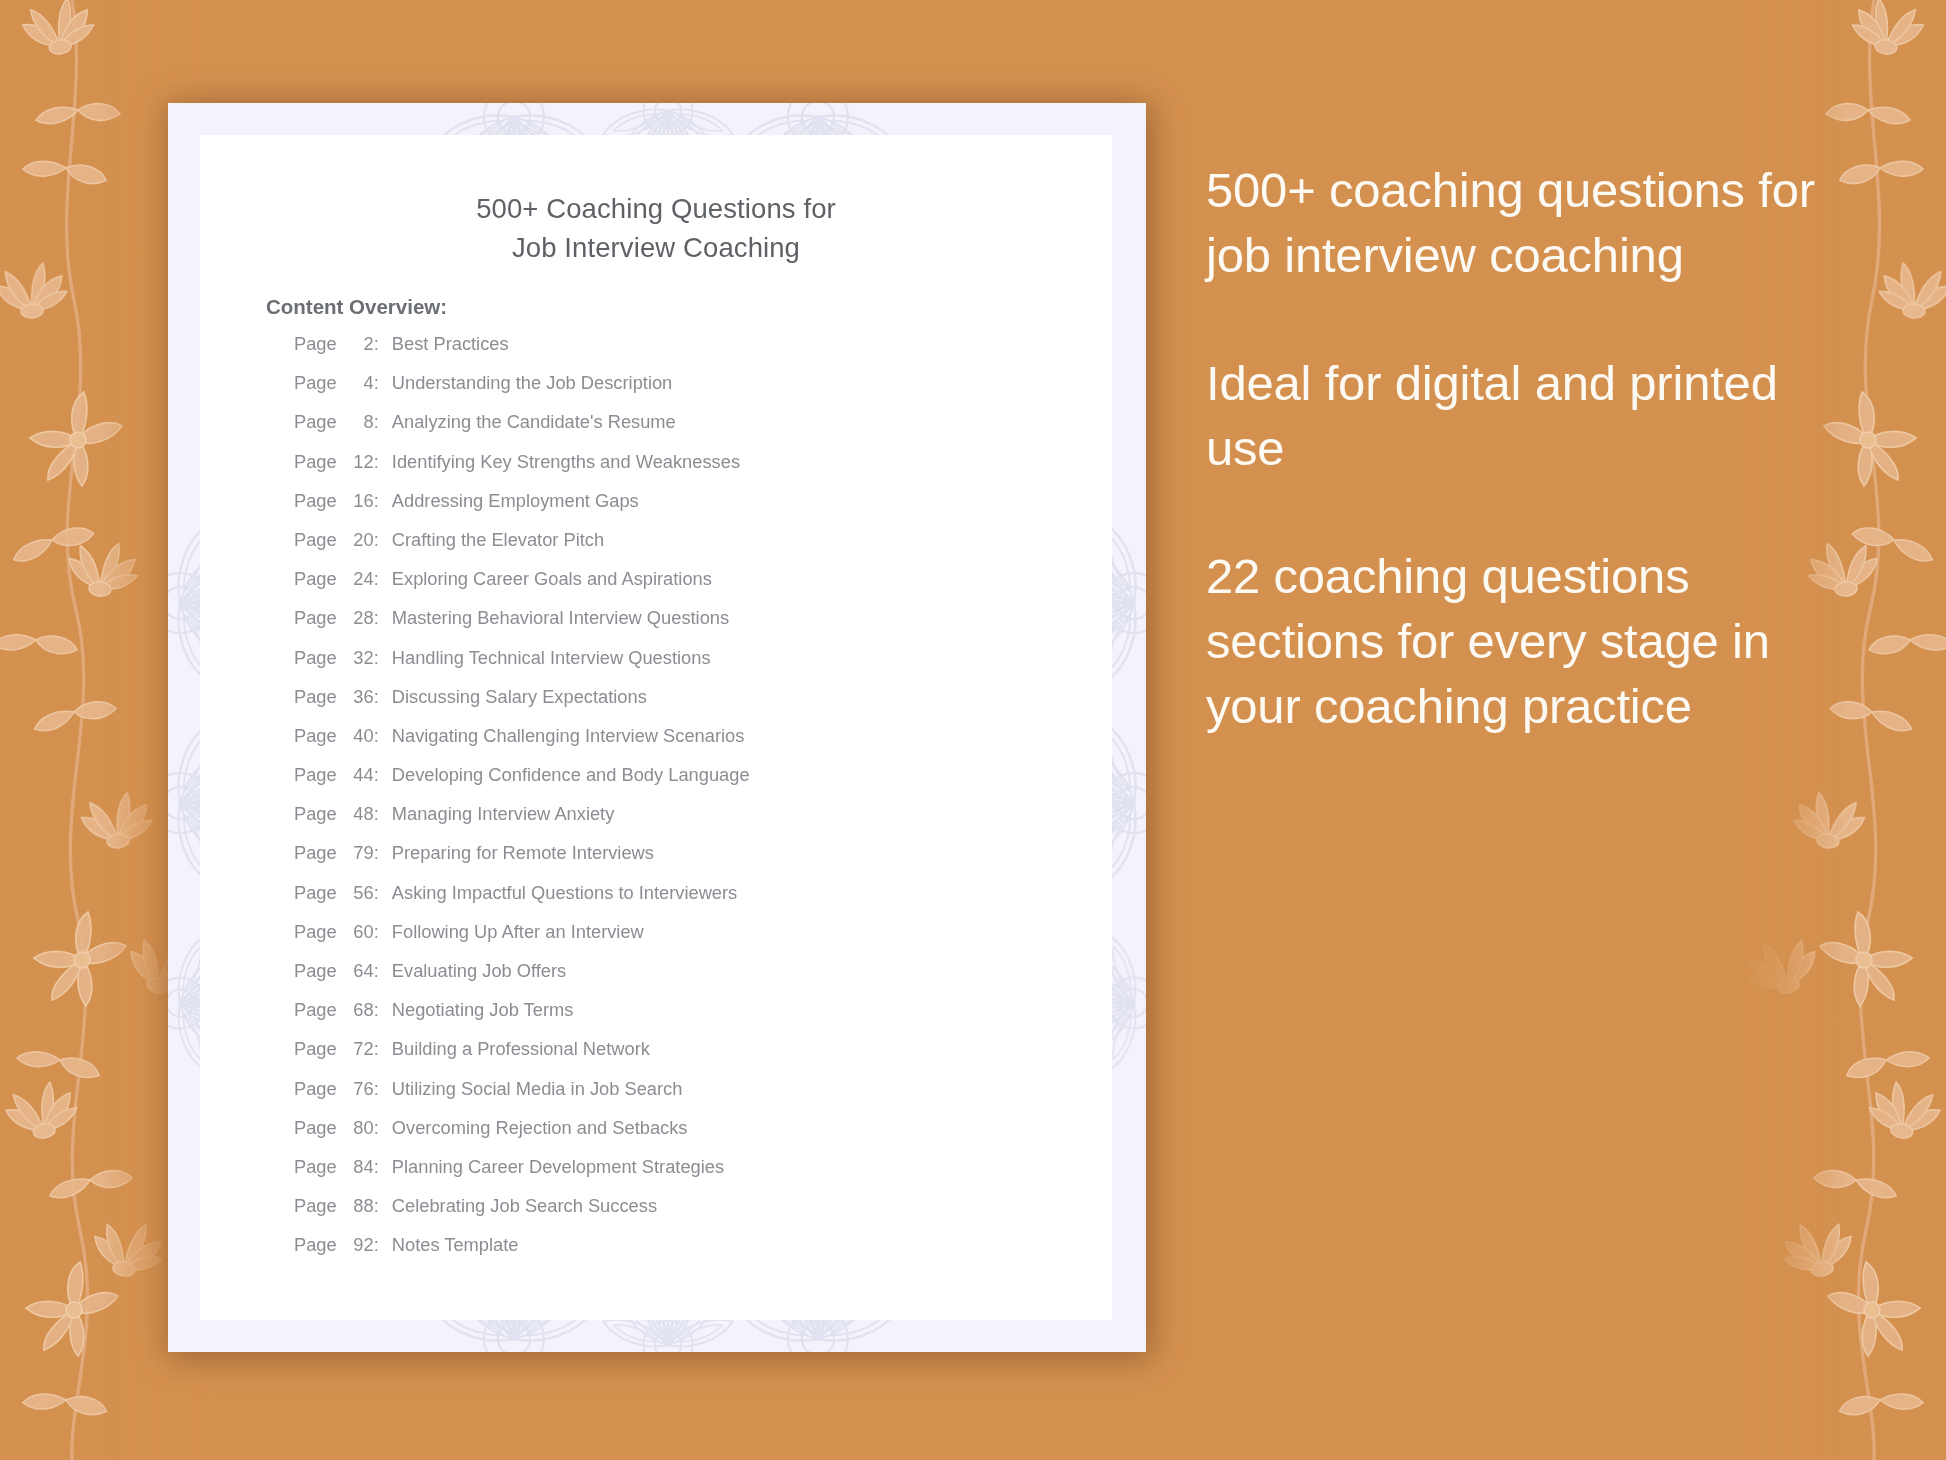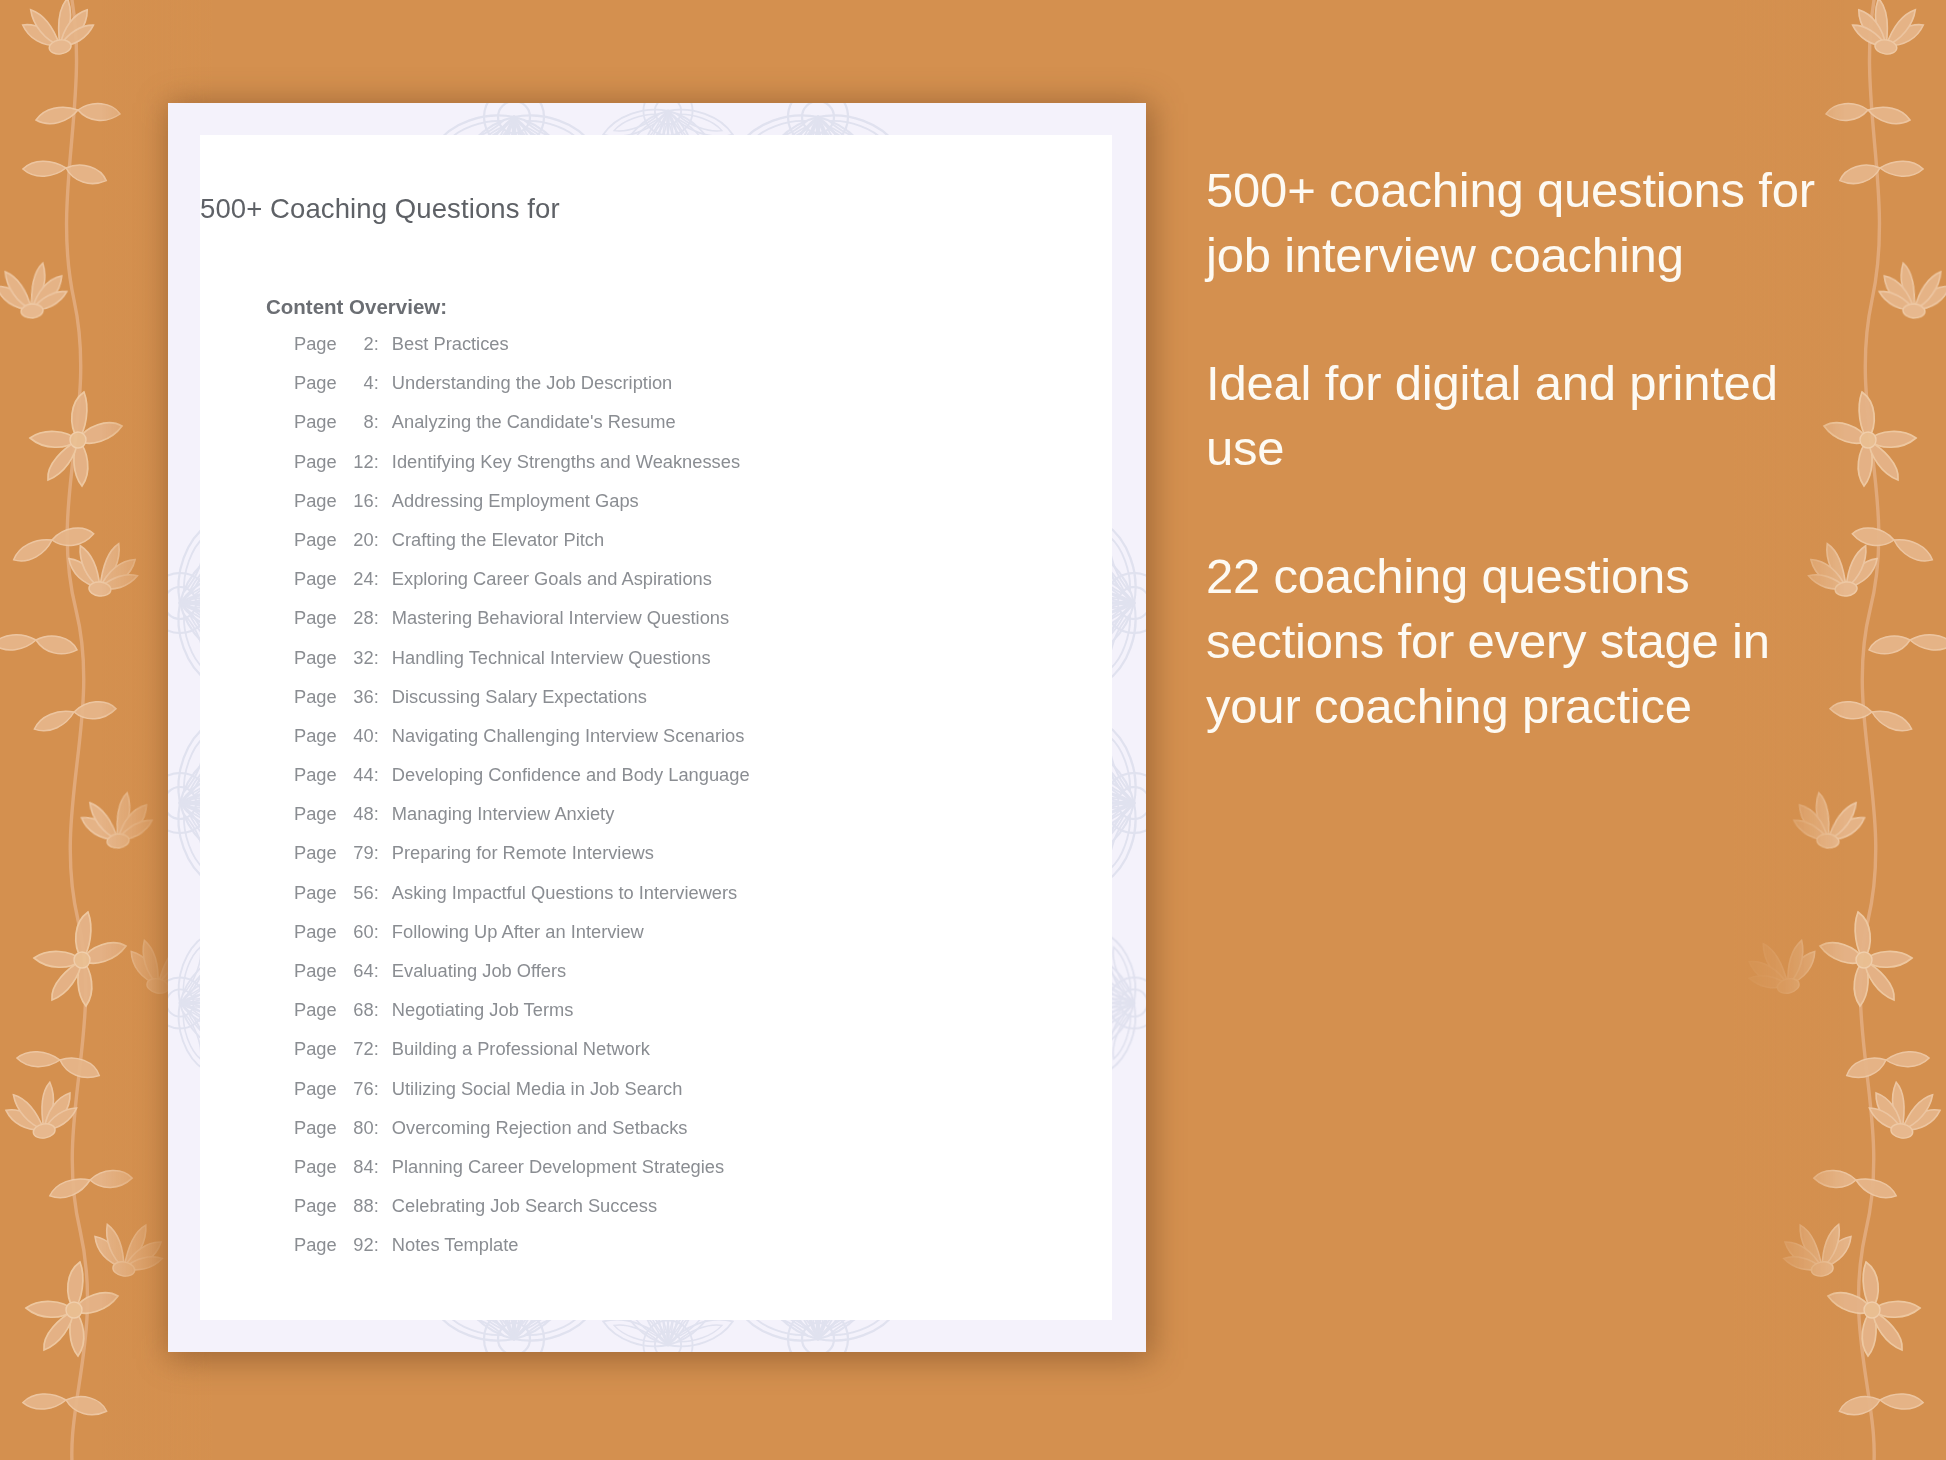--- a/index.html
+++ b/index.html
@@ -66,20 +66,21 @@
     left:32px; top:32px;
     width:912px; height:1185px;
     background:#ffffff;
     z-index:2;
   }
 
   #doc-title {
     position:absolute;
     left:0; top:54px;
     width:100%;
+    text-align:center;
     font-size:27.5px;
     line-height:39px;
     font-weight:400;
     color:#5e6166;
     letter-spacing:.1px;
   }
   #content-overview-label {
     position:absolute;
     left:66px; top:160px;
     font-size:20.5px;
@@ -248,20 +249,21 @@
         <use href="#mhalf" transform="translate(966,500) rotate(-90)"></use>
         <use href="#mhalf" transform="translate(966,700) rotate(-90)"></use>
         <use href="#mhalf" transform="translate(966,900) rotate(-90) scale(.85)"></use>
       </g>
     </svg>
 
     <div id="page">
 
       <div id="doc-title">
         <div>500+ Coaching Questions for</div>
+        <div>Job Interview Coaching</div>
       </div>
 
       <div id="content-overview-label">Content Overview:</div>
 
       <div id="toc">
           <div class="toc-row">
             <span class="toc-page-label">Page</span>
             <span class="toc-page-num">2</span>
             <span class="toc-colon">:</span>
             <span class="toc-title">Best Practices</span>

